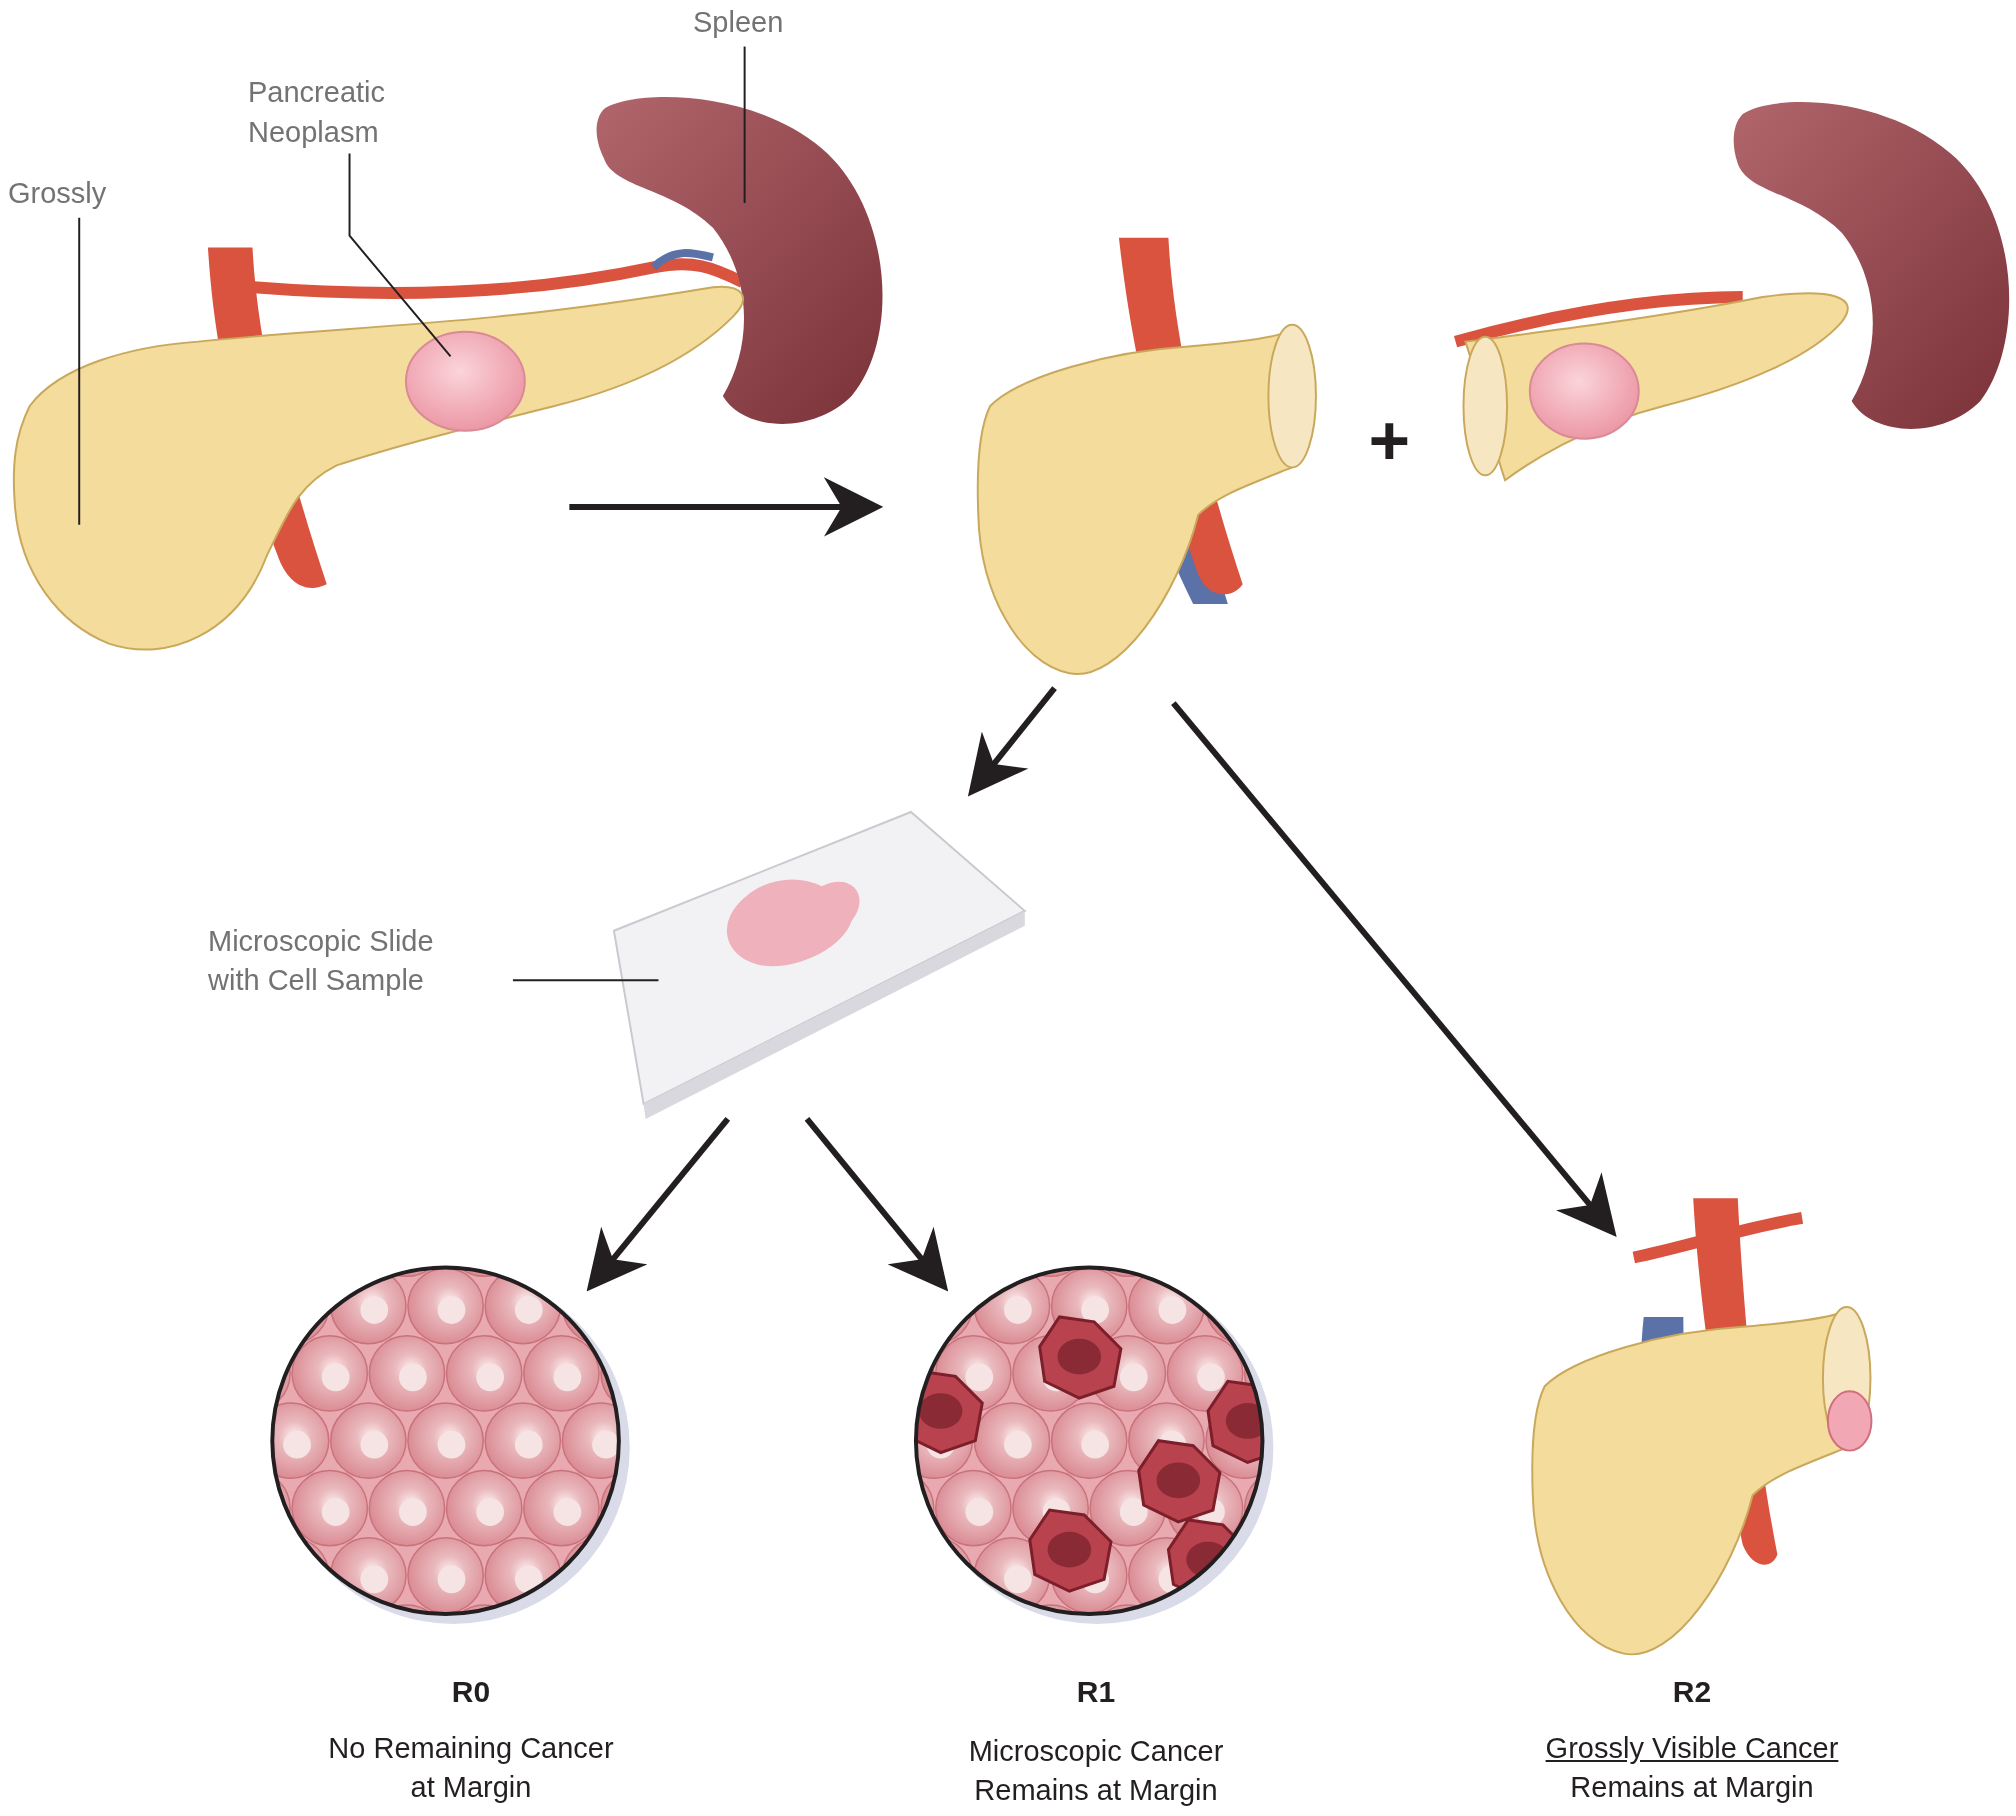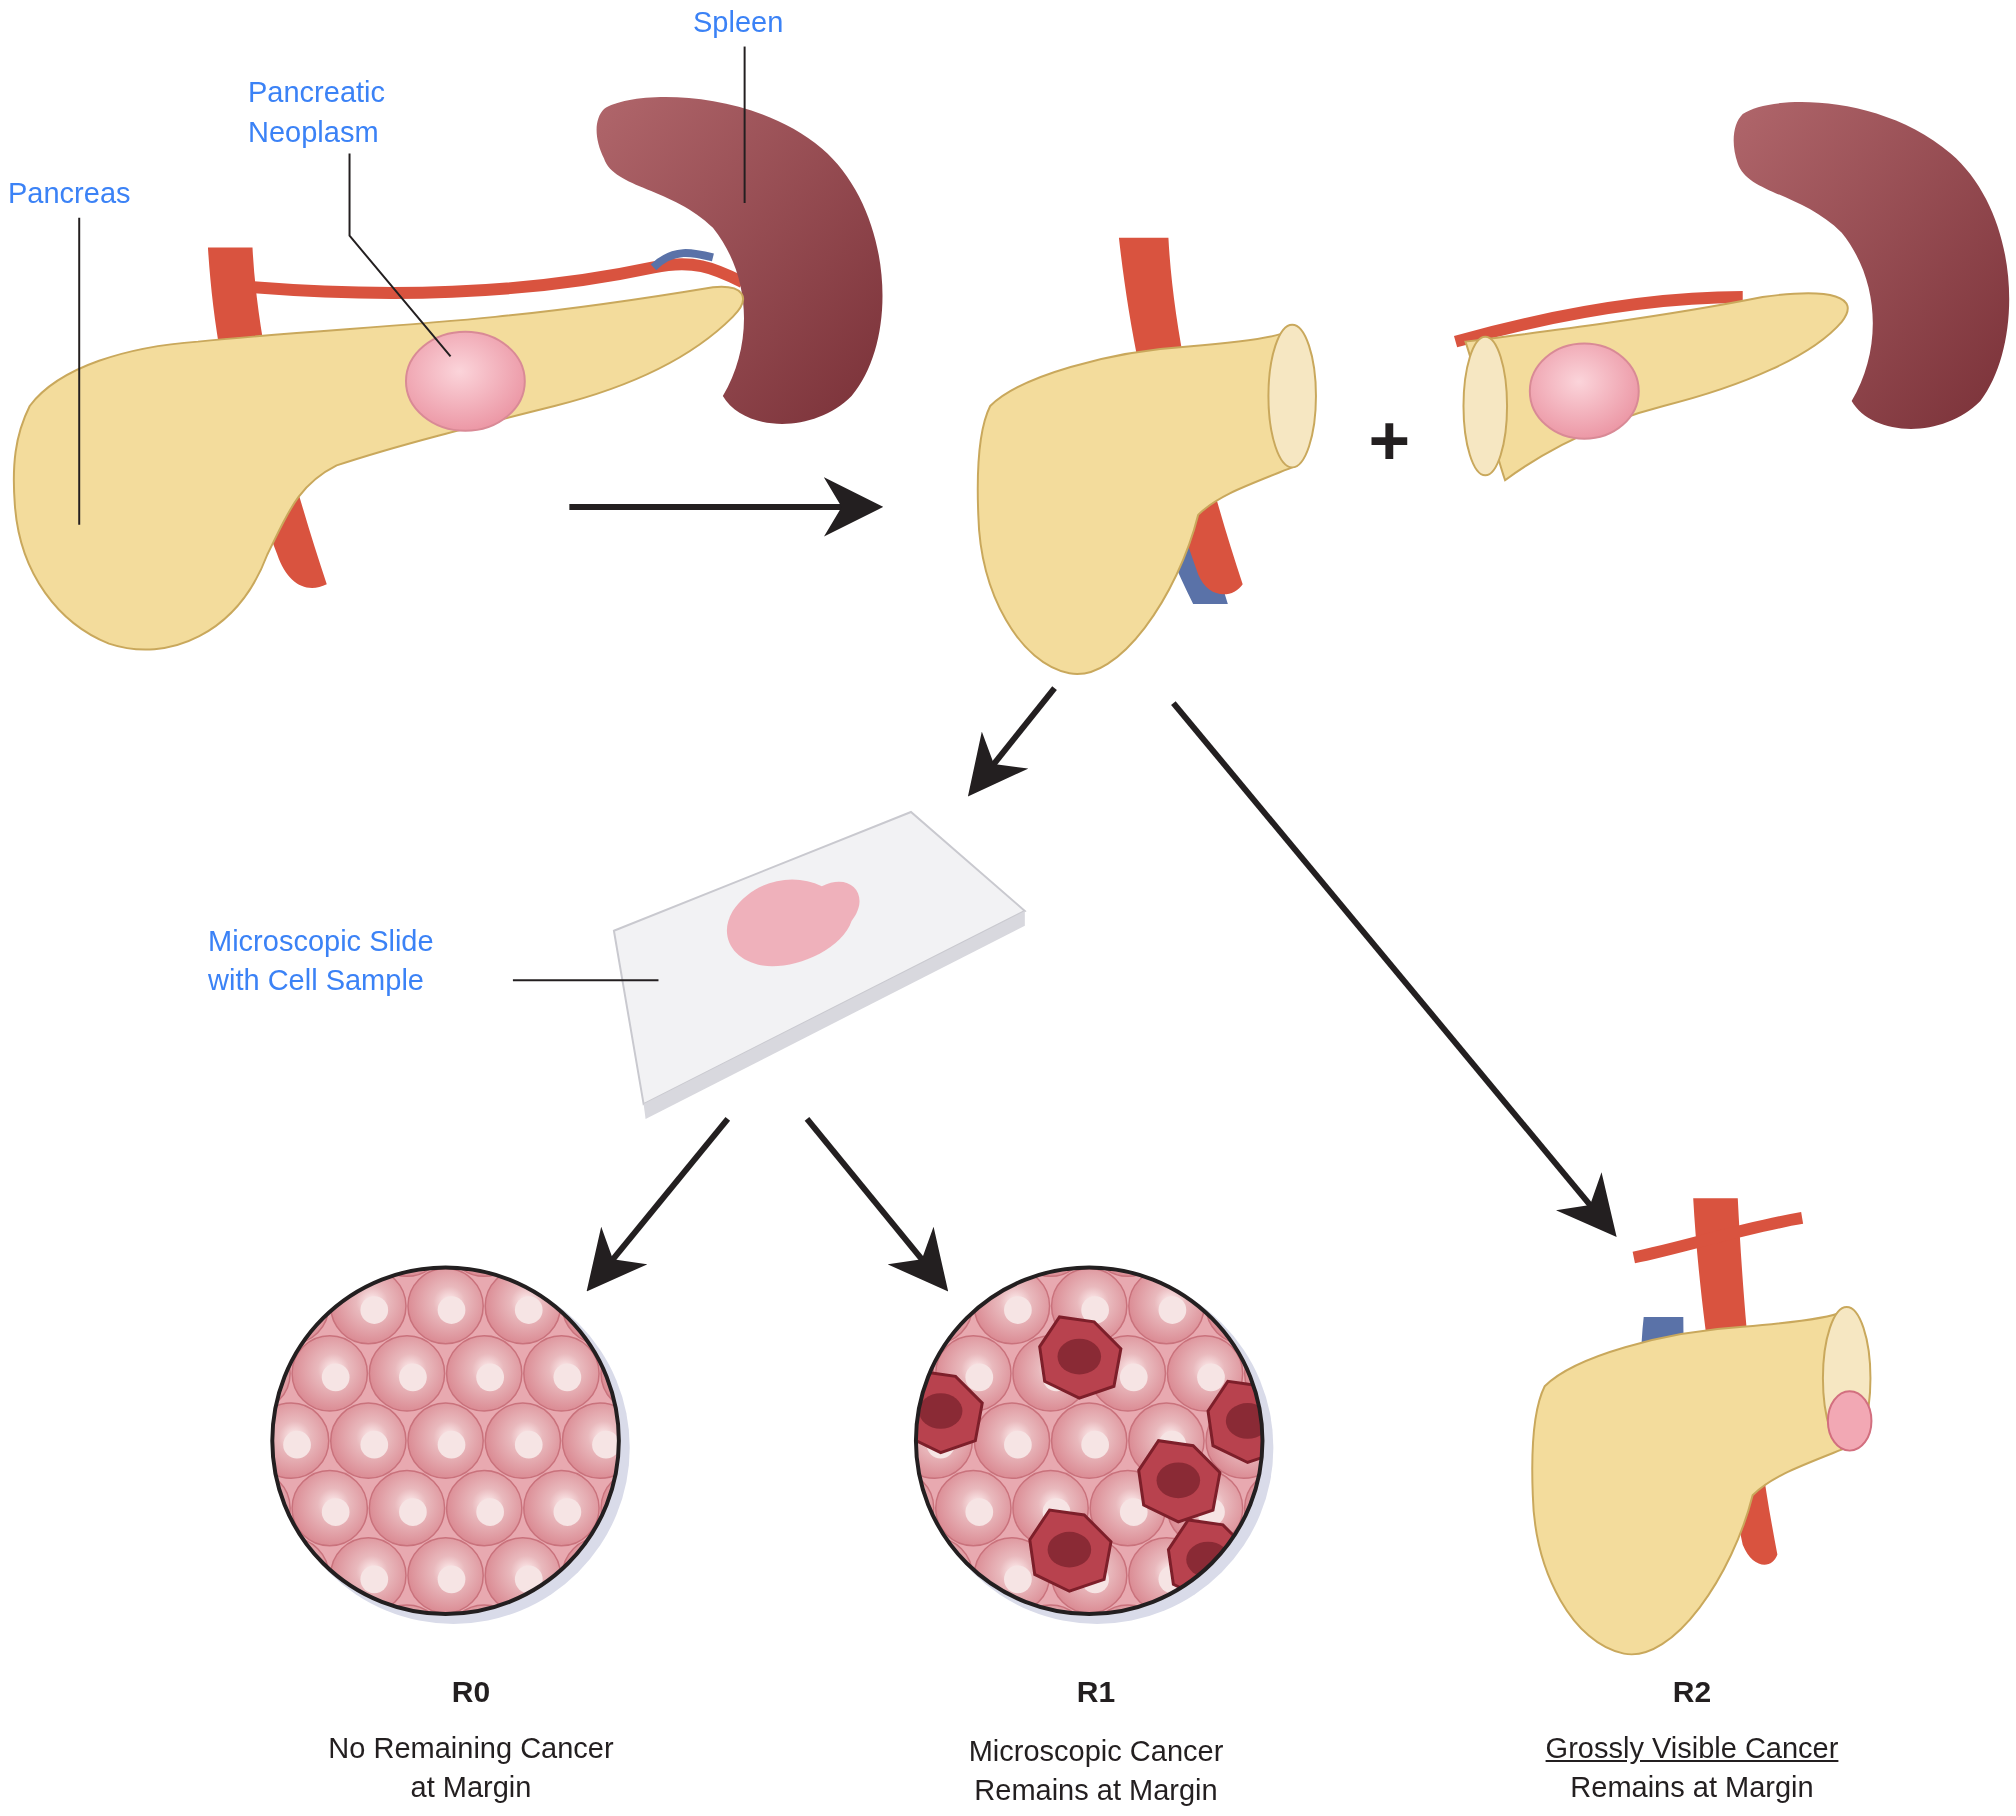--- a/index.html
+++ b/index.html
@@ -1,19 +1,19 @@
 <!DOCTYPE html>
 <html><head>
 <meta charset="utf-8">
 <style>
   html, body { margin: 0; padding: 0; background: #ffffff; }
   body { width: 2017px; height: 1817px; position: relative; overflow: hidden;
          font-family: "Liberation Sans", sans-serif; color: #231f20; }
   svg#art { position: absolute; left: 0; top: 0; }
-  .label { position: absolute; font-size: 29px; line-height: 40px; color: #3b82f6;
+  .label { position: absolute; font-size: 29px; line-height: 40px; color: #737373;
            font-family: "Liberation Sans", sans-serif; white-space: nowrap; }
   .center { }
   .right { text-align: left; }
   .rcode { position: absolute; font-size: 30px; font-weight: bold; text-align: center; width: 198px;
            font-family: "Liberation Sans", sans-serif; }
   .rdesc { position: absolute; font-size: 29px; line-height: 40px; text-align: center; width: 416px;
            font-family: "Liberation Sans", sans-serif; }
 </style>
 </head>
 <body>
@@ -448,21 +448,21 @@
     <path d="M1650,1270 C1700,1260 1760,1240 1820,1230" stroke="#d9533f" stroke-width="12" fill="none"></path>
     <path d="M1560,1400 C1590,1370 1680,1345 1760,1340 C1820,1335 1850,1330 1860,1325 L1870,1460 C1820,1480 1790,1490 1770,1510 C1750,1590 1690,1680 1640,1670 C1590,1660 1550,1590 1548,1510 C1546,1460 1550,1420 1560,1400 Z" fill="#f3dc9c" stroke="#c9a85c" stroke-width="2"></path>
     <ellipse cx="1865" cy="1392" rx="24" ry="72" fill="#f6e7c2" stroke="#c9a85c" stroke-width="2"></ellipse>
     <ellipse cx="1868" cy="1435" rx="22" ry="30" fill="#f2a8b4" stroke="#d26f7f" stroke-width="2"></ellipse>
   </g>
 </svg>
 
 <div class="label" style="left:693px; top:2px;">Spleen</div>
 <div class="label center" style="left:248px; top:72px; width:198px;">Pancreatic</div>
 <div class="label center" style="left:248px; top:112px; width:198px;">Neoplasm</div>
-<div class="label" style="left:8px; top:173px;">Pancreas</div>
+<div class="label" style="left:8px; top:173px;">Grossly</div>
 <div class="label right" style="left:208px; top:921px; width:297px;">Microscopic Slide</div>
 <div class="label right" style="left:208px; top:960px; width:297px;">with Cell Sample</div>
 
 <div class="rcode" style="left:372px; top:1675px;">R0</div>
 <div class="rdesc" style="left:263px; top:1728px;">No Remaining Cancer</div>
 <div class="rdesc" style="left:263px; top:1767px;">at Margin</div>
 
 <div class="rcode" style="left:997px; top:1675px;">R1</div>
 <div class="rdesc" style="left:888px; top:1731px;">Microscopic Cancer</div>
 <div class="rdesc" style="left:888px; top:1770px;">Remains at Margin</div>

